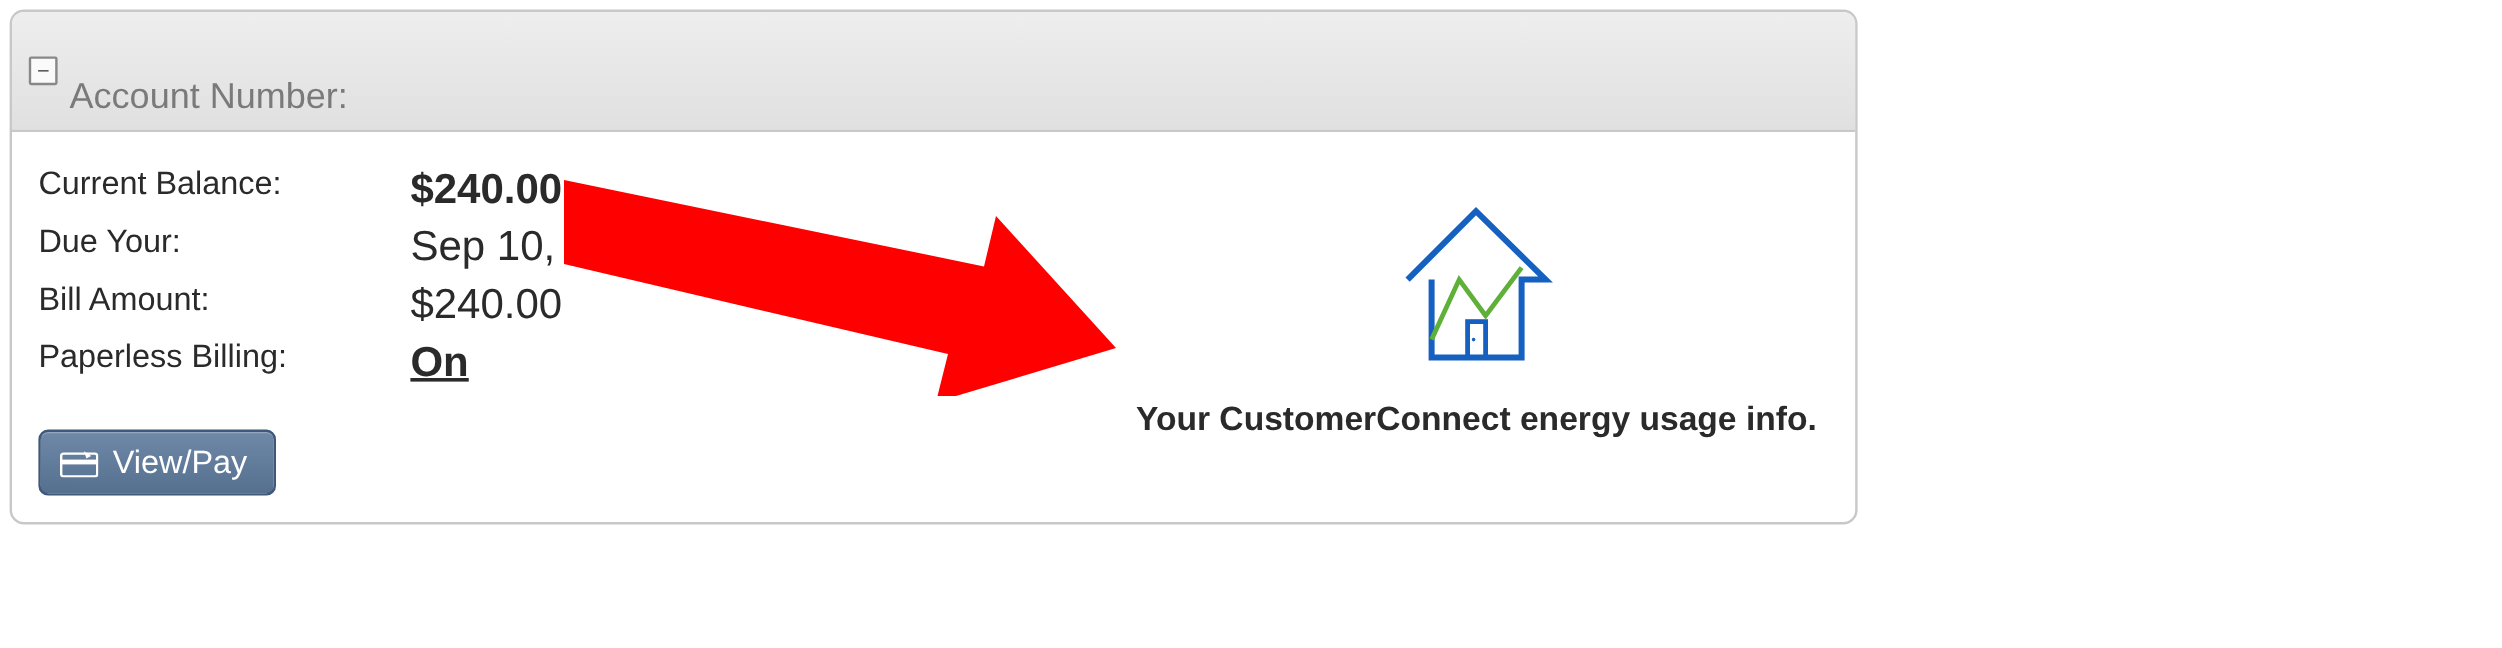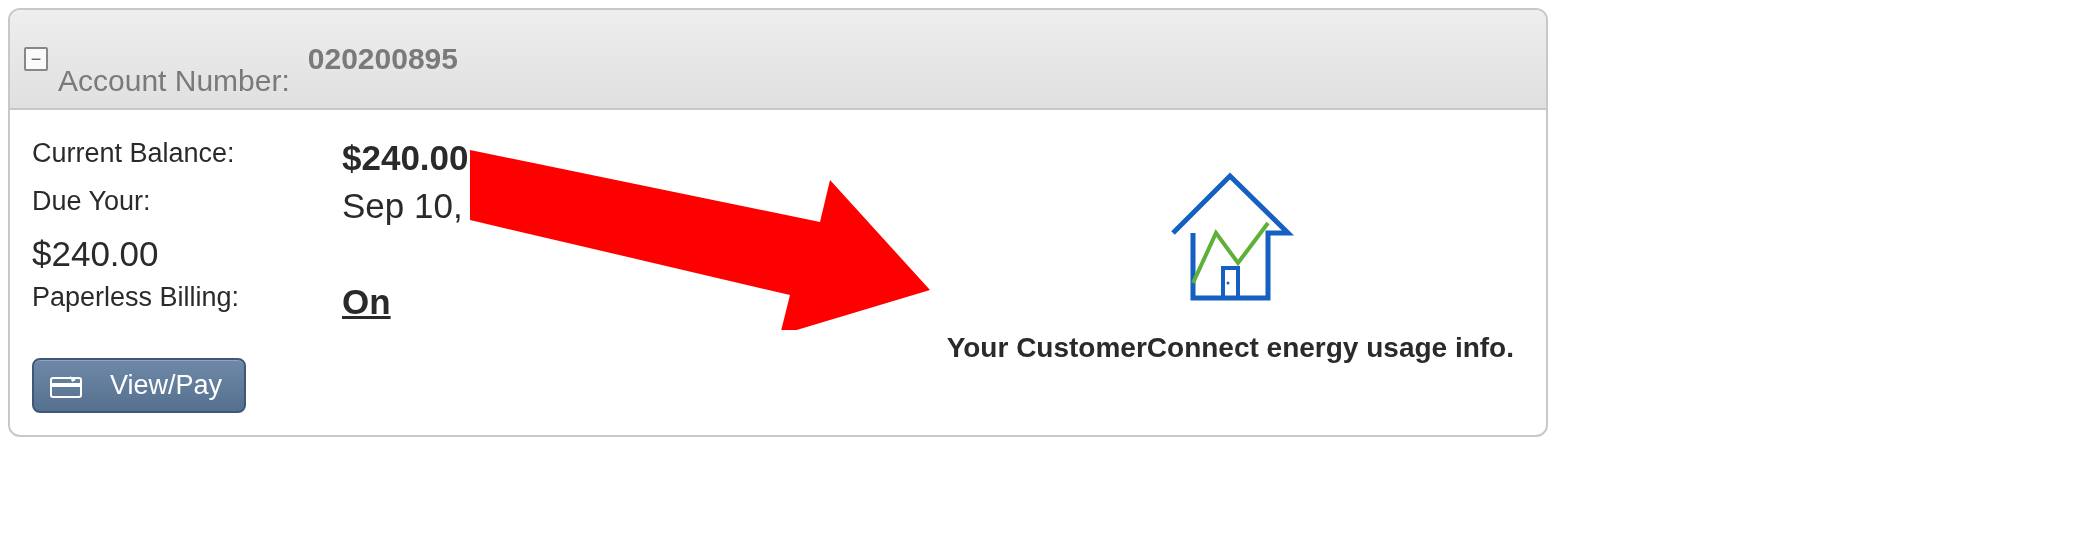--- a/index.html
+++ b/index.html
@@ -86,21 +86,21 @@
     }
     .view-pay-btn {
       background: linear-gradient(to bottom, #6f88a8, #55708f);
       border: 2px solid #3f587a;
       border-radius: 8px;
       color: #ffffff;
       font-size: 27px;
       padding: 10px 22px 10px 16px;
       display: inline-flex;
       align-items: center;
-      gap: 28px;
+      gap: 12px;
       margin-top: 28px;
       cursor: pointer;
       box-shadow: inset 0 1px 0 rgba(255,255,255,0.25);
       width: fit-content;
     }
     .card-icon {
       width: 32px;
       height: 24px;
       flex-shrink: 0;
     }
@@ -133,34 +133,34 @@
   </style>
 </head>
 <body>
 
 <div class="account-panel">
   <div class="panel-header">
     <div class="collapse-box">
       <span>−</span>
     </div>
     <span class="header-label">Account Number:</span>
-    <span class="header-value">020200895</span>
   </div>
 
   <div class="panel-body">
     <div class="left-col">
       <div class="info-row">
         <span class="info-label">Current Balance:</span>
         <span class="info-value bold">$240.00</span>
       </div>
       <div class="info-row">
         <span class="info-label">Due Your:</span>
         <span class="info-value">Sep 10, 2021</span>
       </div>
       <div class="info-row">
+        <span class="info-label">Bill Amount:</span>
         <span class="info-value">$240.00</span>
       </div>
       <div class="info-row">
         <span class="info-label">Paperless Billing:</span>
         <span class="info-value bold underline">On</span>
       </div>
 
       <button class="view-pay-btn">
         <svg class="card-icon" viewBox="0 0 32 24">
           <rect x="1" y="4" width="30" height="19" rx="2" fill="none" stroke="#ffffff" stroke-width="2"></rect>

